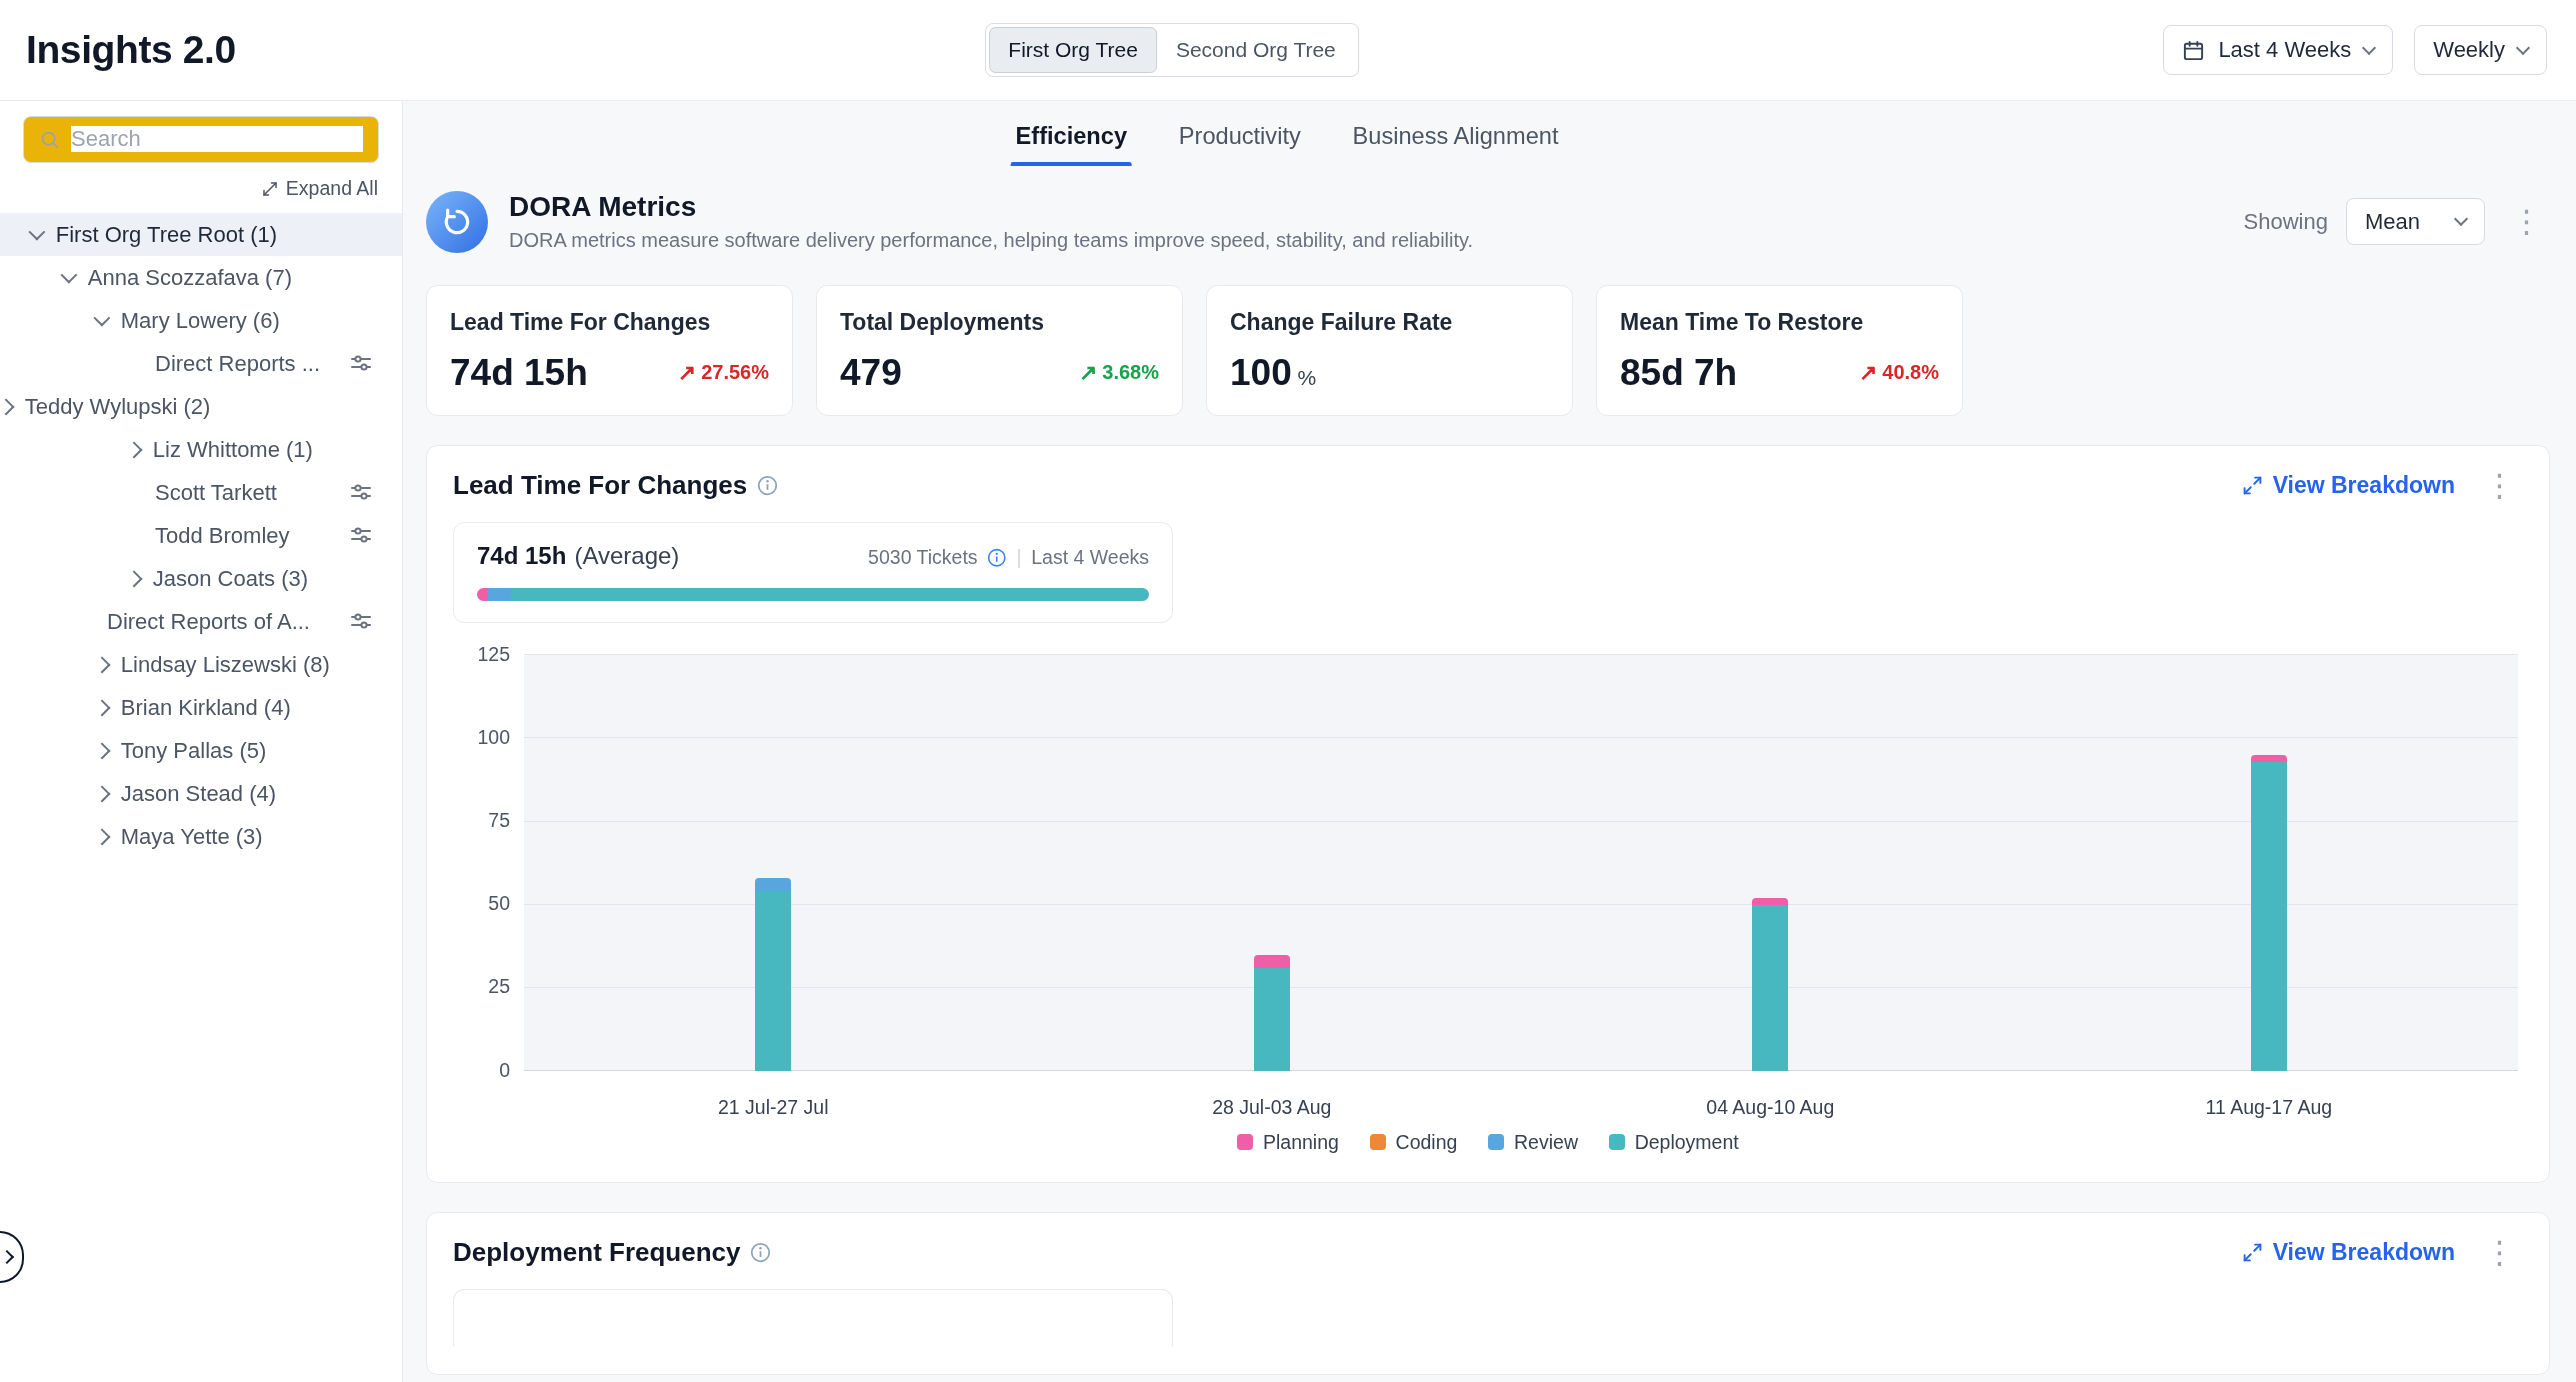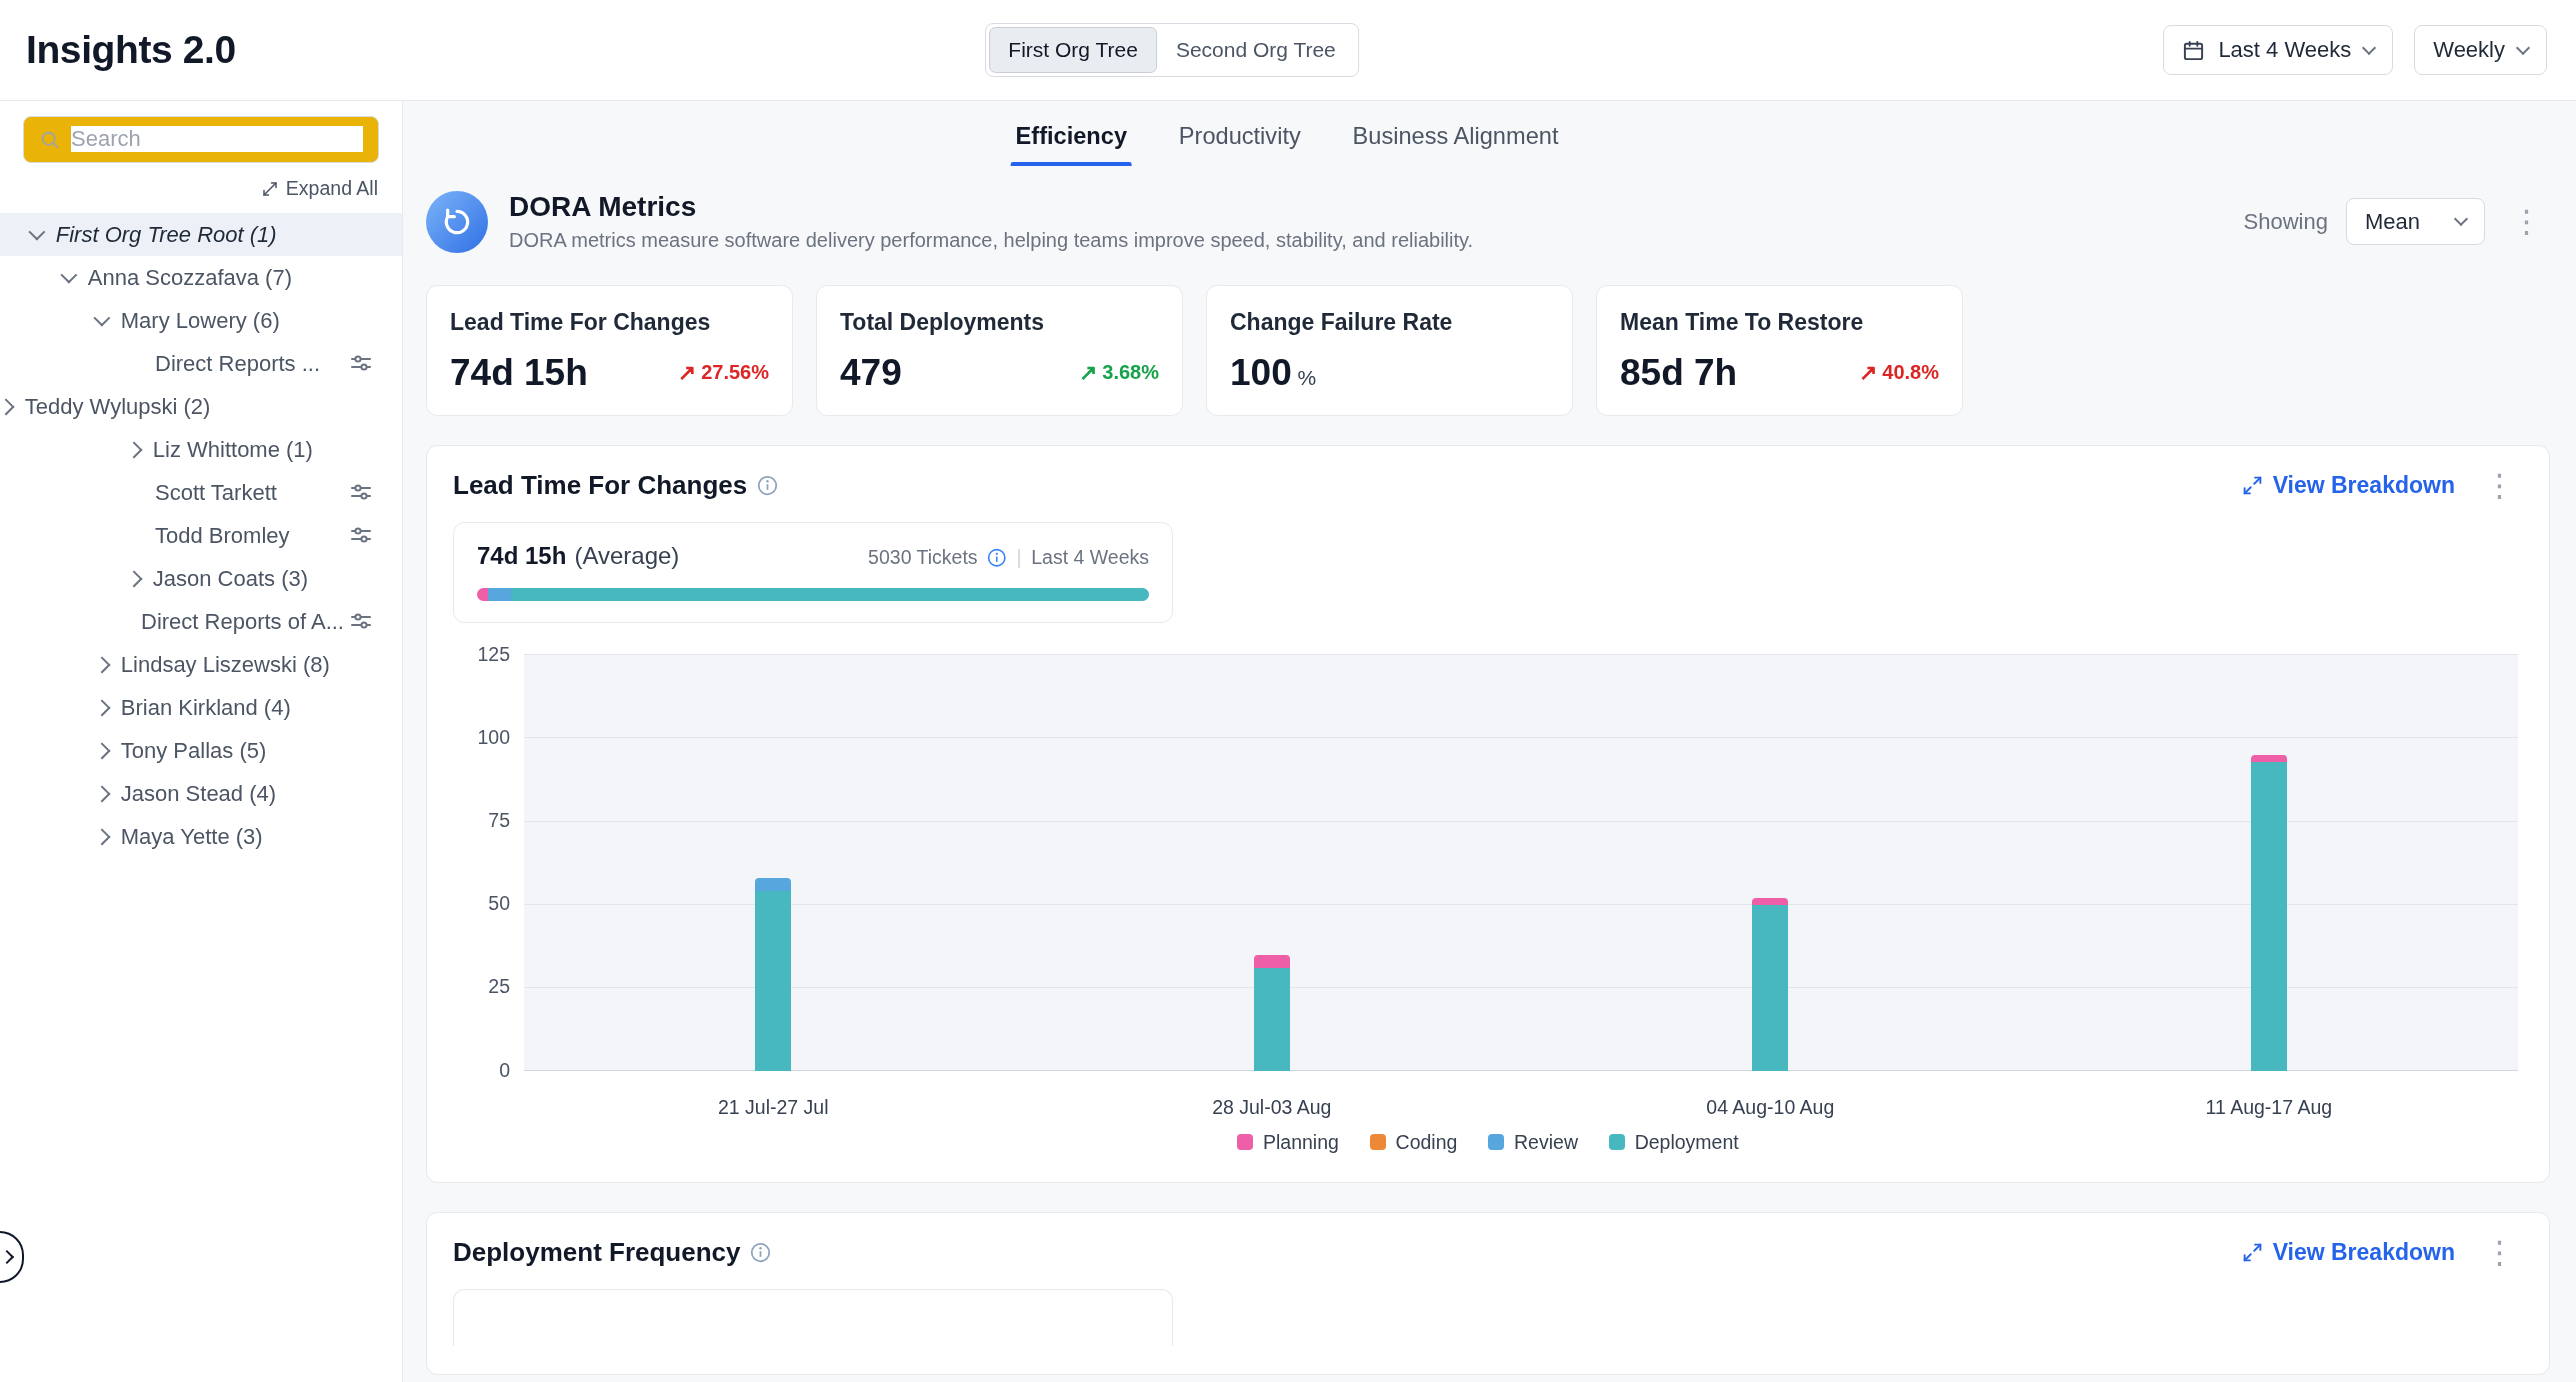--- a/index.html
+++ b/index.html
@@ -215,21 +215,21 @@
         <svg width="18" height="18" viewBox="0 0 24 24" fill="none" stroke="#4b5563" stroke-width="2" stroke-linecap="round" stroke-linejoin="round">
           <polyline points="14 4 20 4 20 10"></polyline>
             <polyline points="10 20 4 20 4 14"></polyline>
             <line x1="20" y1="4" x2="4" y2="20"></line>
         </svg>
       </span>
       <span>Expand All</span>
     </div>
 
     <div class="tree" id="org-tree">
-        <div class="tree-row selected" style="padding-left: 31px; font-style: italic;">
+        <div class="tree-row selected" style="padding-left: 31px;">
           <span class="chev down"></span>
           <span class="tree-label">First Org Tree Root (1)</span>
         </div>
         <div class="tree-row" style="padding-left: 63px;">
           <span class="chev down"></span>
           <span class="tree-label">Anna Scozzafava (7)</span>
         </div>
         <div class="tree-row" style="padding-left: 96px;">
           <span class="chev down"></span>
           <span class="tree-label">Mary Lowery (6)</span>
@@ -275,21 +275,21 @@
               <circle cx="9" cy="7" r="2.6" fill="#fff"></circle>
               <line x1="3" y1="15" x2="21" y2="15"></line>
               <circle cx="15" cy="15" r="2.6" fill="#fff"></circle>
             </g>
           </svg>
         </div>
         <div class="tree-row" style="padding-left: 128px;">
           <span class="chev right"></span>
           <span class="tree-label">Jason Coats (3)</span>
         </div>
-        <div class="tree-row" style="padding-left: 114px;">
+        <div class="tree-row" style="padding-left: 80px;">
           <span class="chev-spacer"></span>
           <span class="tree-label">Direct Reports of A...</span>
           <svg class="filter-ic" width="24" height="24" viewBox="0 0 24 24">
             <g stroke="#6b7280" stroke-width="2" fill="none" stroke-linecap="round">
               <line x1="3" y1="7" x2="21" y2="7"></line>
               <circle cx="9" cy="7" r="2.6" fill="#fff"></circle>
               <line x1="3" y1="15" x2="21" y2="15"></line>
               <circle cx="15" cy="15" r="2.6" fill="#fff"></circle>
             </g>
           </svg>

